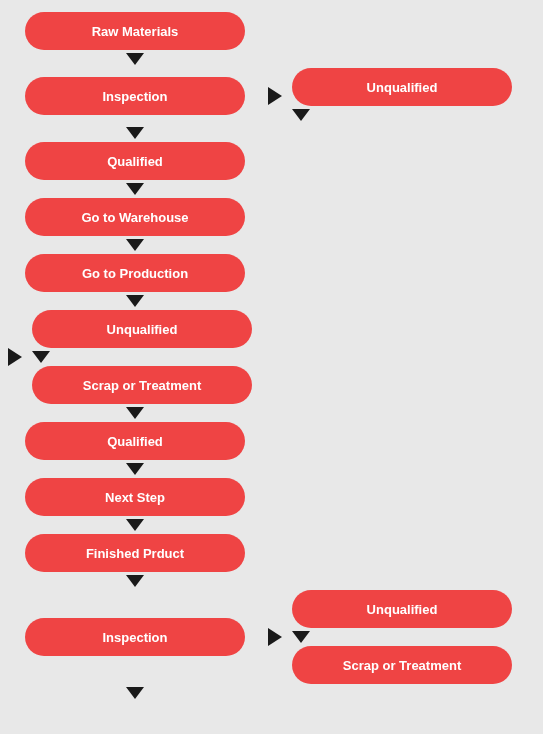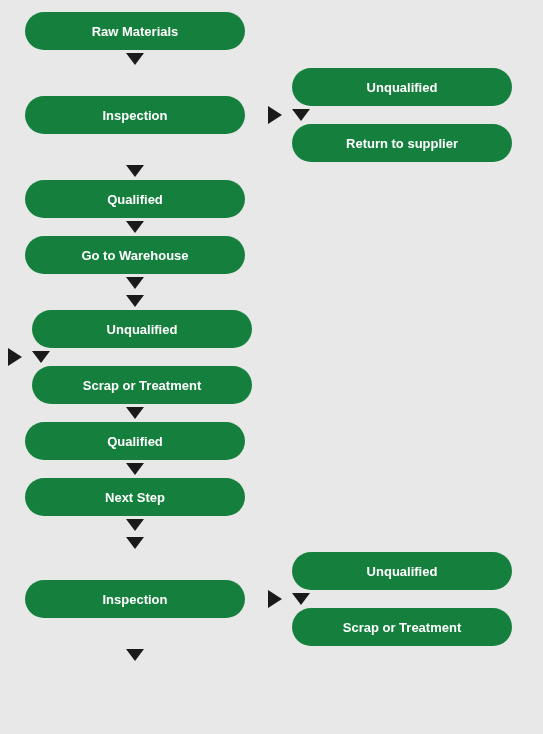--- a/index.html
+++ b/index.html
@@ -13,21 +13,21 @@
       padding: 12px 0;
     }
     .diagram {
       width: 543px;
       display: flex;
       flex-direction: column;
       align-items: flex-start;
       position: relative;
     }
     .node {
-      background: #15803d;
+      background: #ef4444;
       color: #ffffff;
       border-radius: 20px;
       padding: 10px 16px;
       text-align: center;
       font-size: 13px;
       font-weight: 600;
       width: 220px;
       min-height: 38px;
       display: flex;
       align-items: center;
@@ -73,50 +73,51 @@
   <div style="display:flex;flex-direction:row;align-items:center;width:540px;">
     <div style="display:flex;flex-direction:column;align-items:center;width:250px;margin-left:10px;">
       <div class="node">Inspection</div>
     </div>
     <div class="connector-arrow">
       <div class="arrow-right"></div>
     </div>
     <div class="side-group">
       <div class="node">Unqualified</div>
       <div class="arrow-down"></div>
-      <div class="node">Return to supplier</div>
     </div>
   </div>
 
   <div style="display:flex;flex-direction:column;align-items:center;width:250px;margin-left:10px;">
     <div class="arrow-down"></div>
     <div class="node">Qualified</div>
     <div class="arrow-down"></div>
     <div class="node">Go to Warehouse</div>
     <div class="arrow-down"></div>
+    <div class="node">Go to Production</div>
     <div class="arrow-down"></div>
   </div>
 
   <div style="display:flex;flex-direction:row;align-items:center;width:540px;">
     <div class="connector-arrow">
       <div class="arrow-right"></div>
     </div>
     <div class="side-group">
       <div class="node">Unqualified</div>
       <div class="arrow-down"></div>
       <div class="node">Scrap or Treatment</div>
     </div>
   </div>
 
   <div style="display:flex;flex-direction:column;align-items:center;width:250px;margin-left:10px;">
     <div class="arrow-down"></div>
     <div class="node">Qualified</div>
     <div class="arrow-down"></div>
     <div class="node">Next Step</div>
     <div class="arrow-down"></div>
+    <div class="node">Finished Prduct</div>
     <div class="arrow-down"></div>
   </div>
 
   <div style="display:flex;flex-direction:row;align-items:center;width:540px;">
     <div style="display:flex;flex-direction:column;align-items:center;width:250px;margin-left:10px;">
       <div class="node">Inspection</div>
     </div>
     <div class="connector-arrow">
       <div class="arrow-right"></div>
     </div>

